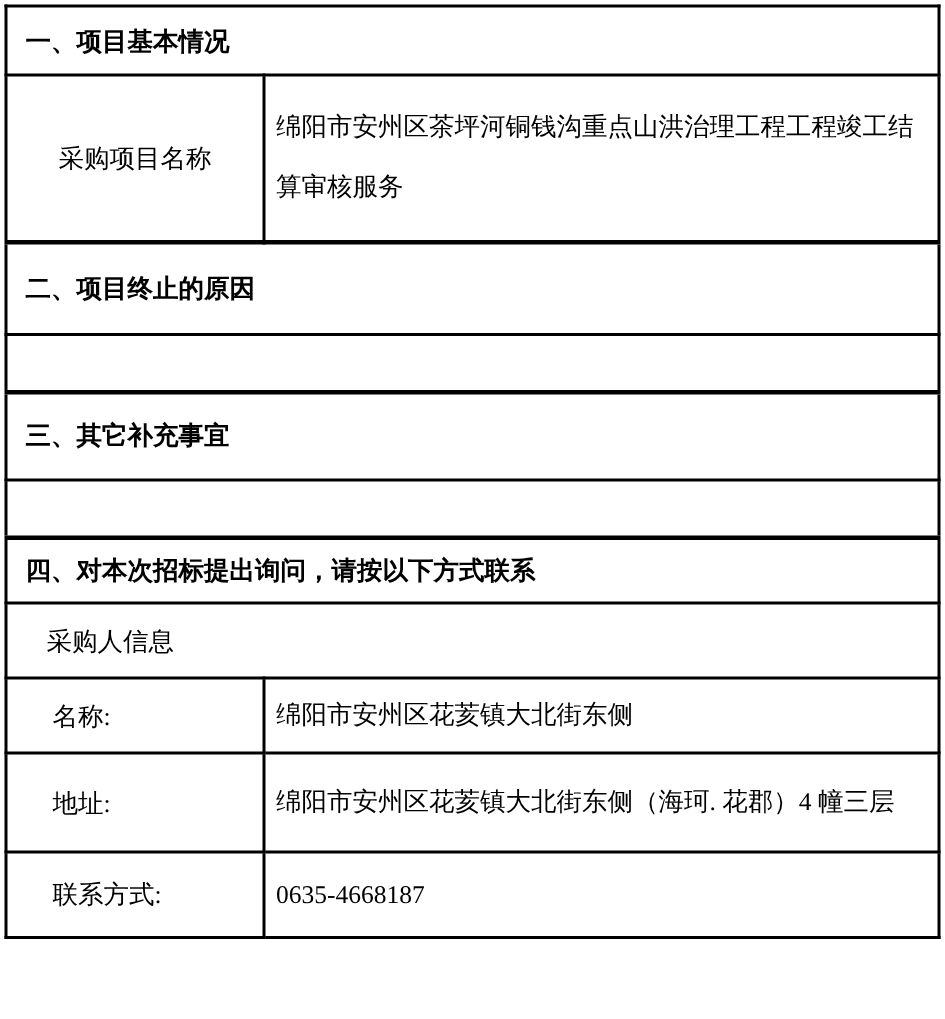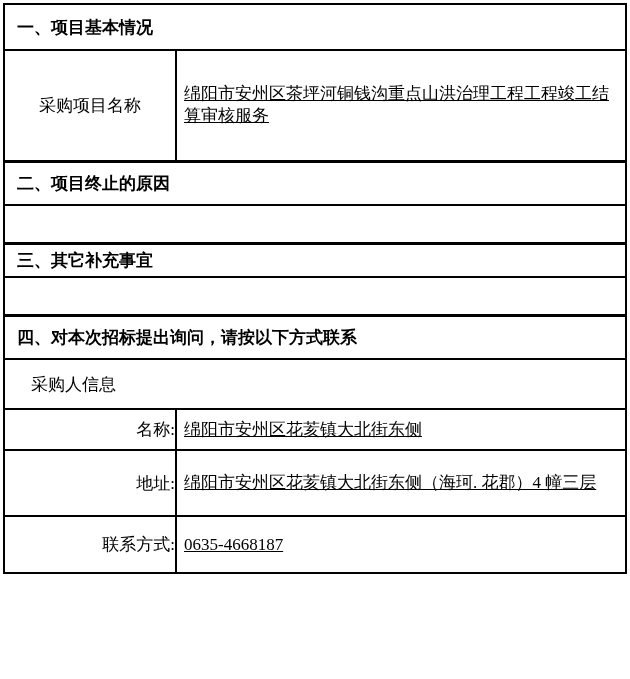--- a/index.html
+++ b/index.html
@@ -22,22 +22,22 @@
     vertical-align: middle;
     word-break: break-all;
   }
   tr.sec-start td { border-top: 3px solid #000000; }
   td.sec-title {
     font-weight: bold;
     font-size: 18px;
     padding: 4px 8px 4px 12px;
   }
   td.cell-label-center { text-align: center; padding: 0 4px; }
-  td.cell-label { padding-left: 30px; text-align: right; }
-  td.cell-value { padding: 4px 0 4px 7px; line-height: 22px; text-decoration: underline; }
+  td.cell-label { padding-left: 30px; }
+  td.cell-value { padding: 4px 0 4px 7px; line-height: 40px; }
   td.cell-text { padding: 4px 10px 4px 7px; line-height: 26px; }
   td.cell-sub { padding-left: 26px; }
   td.cell-empty { padding: 0; }
 </style>
 </head>
 <body>
 
 <table class="notice">
   <colgroup>
     <col style="width:172px">
@@ -47,28 +47,28 @@
 
     <tr>
       <td colspan="2" class="sec-title" style="height:46px">一、项目基本情况</td>
     </tr>
     <tr>
       <td class="cell-label-center" style="height:111px">采购项目名称</td>
       <td class="cell-value" style="height:111px">绵阳市安州区茶坪河铜钱沟重点山洪治理工程工程竣工结算审核服务</td>
     </tr>
 
     <tr class="sec-start">
-      <td colspan="2" class="sec-title" style="height:44px">二、项目终止的原因</td>
+      <td colspan="2" class="sec-title" style="height:62px">二、项目终止的原因</td>
     </tr>
     <tr>
       <td colspan="2" class="cell-empty" style="height:38px"></td>
     </tr>
 
     <tr class="sec-start">
-      <td colspan="2" class="sec-title" style="height:34px">三、其它补充事宜</td>
+      <td colspan="2" class="sec-title" style="height:59px">三、其它补充事宜</td>
     </tr>
     <tr>
       <td colspan="2" class="cell-empty" style="height:38px"></td>
     </tr>
 
     <tr class="sec-start">
       <td colspan="2" class="sec-title" style="height:44px">四、对本次招标提出询问，请按以下方式联系</td>
     </tr>
     <tr>
       <td colspan="2" class="cell-sub" style="height:50px">采购人信息</td>

